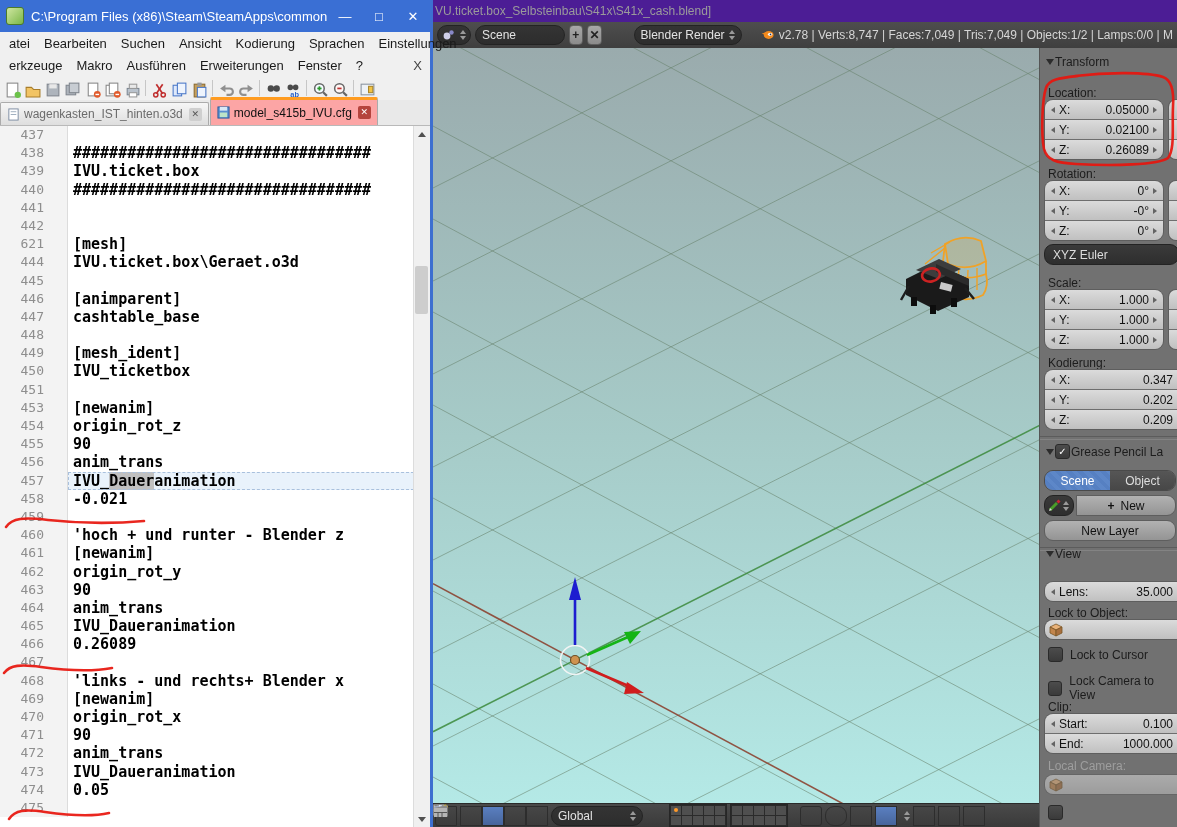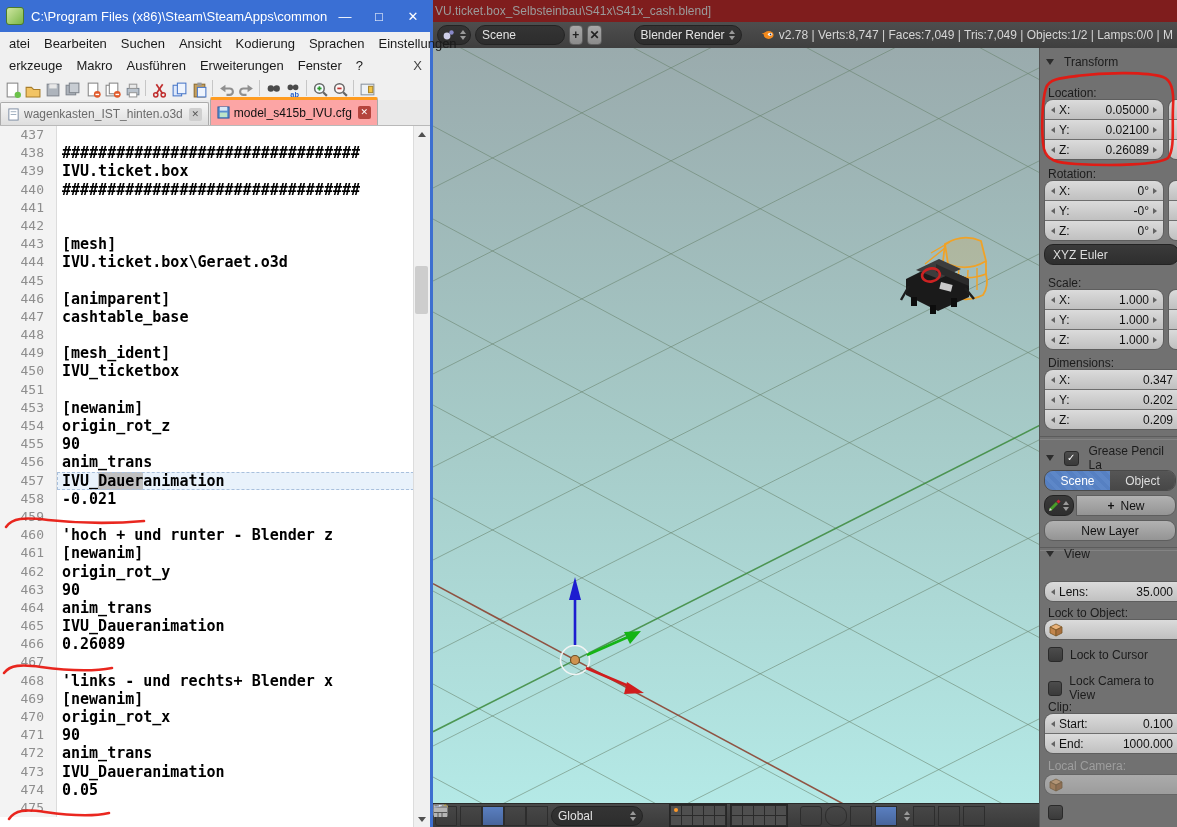--- a/index.html
+++ b/index.html
@@ -28,36 +28,36 @@
        color:#6b6b6b;margin-right:1px;border-radius:2px 2px 0 0;}
   .tab.active{background:#fca5a5;color:#111;height:25px;border-top:3px solid #ff9c21;}
   .tab .ticon{margin-right:4px;display:flex;}
   .tab .tclose{margin-left:6px;width:13px;height:13px;border-radius:2px;font-size:9px;line-height:13px;
        text-align:center;background:#cfcfcf;color:#555;}
   .tab.active .tclose{background:#b5443d;color:#fff;}
   
   #code{position:absolute;top:126px;left:0;right:16px;bottom:0;background:#fff;overflow:hidden;
        font-family:"DejaVu Sans Mono","Liberation Mono",monospace;font-size:15px;font-weight:bold;}
   .crow{display:flex;height:18.2px;line-height:18.2px;white-space:pre;}
-  .crow .num{width:44px;flex:0 0 44px;text-align:right;padding-right:12px;background:#f3f3f3;
+  .crow .num{width:44px;flex:0 0 44px;text-align:right;padding-right:23px;background:#f3f3f3;
        color:#8e8e8e;font-size:13px;font-weight:normal;border-right:1px solid #dcdcdc;}
   .crow .txt{padding-left:5px;color:#000;flex:1;}
   .crow.current .txt{background:#e9f2fb;outline:1px dashed #a9c0dd;outline-offset:-1px;}
   .crow .sel{background:#c0c0c0;}
   
   #npp-scroll{position:absolute;top:126px;right:0;width:16px;bottom:0;background:#f0f0f0;
        border-left:1px solid #dcdcdc;}
   #npp-scroll .arr{position:absolute;left:0;width:16px;height:16px;display:flex;align-items:center;
        justify-content:center;}
   #npp-scroll .tri-up{width:0;height:0;border:4px solid transparent;border-bottom:5px solid #505050;margin-top:-4px;}
   #npp-scroll .tri-dn{width:0;height:0;border:4px solid transparent;border-top:5px solid #505050;margin-bottom:-4px;}
   #npp-thumb{position:absolute;left:1px;top:140px;width:13px;height:48px;background:#cdcdcd;border-radius:2px;}
   
   #blender{position:absolute;left:433px;top:0;right:0;bottom:0;background:#717171;}
-  #bl-title{height:22px;background:#7f1d1d;color:#9b9b9b;font-size:12px;display:flex;
+  #bl-title{height:22px;background:#4c1d95;color:#9b9b9b;font-size:12px;display:flex;
        align-items:center;padding-left:2px;white-space:nowrap;overflow:hidden;}
   #bl-header{height:26px;background:linear-gradient(#4e4e4e,#3f3f3f);border-bottom:1px solid #2b2b2b;
        display:flex;align-items:center;gap:4px;padding:0 4px;color:#ddd;font-size:12px;white-space:nowrap;overflow:hidden;}
   .bdark{background:linear-gradient(#343434,#2d2d2d);border:1px solid #232323;border-radius:10px;
        height:18px;display:flex;align-items:center;color:#e2e2e2;font-size:12px;padding:0 6px;}
   .bsq{background:linear-gradient(#a8a8a8,#8b8b8b);border:1px solid #5f5f5f;border-radius:4px;
        width:18px;height:18px;display:flex;align-items:center;justify-content:center;color:#222;
        font-size:12px;font-weight:bold;}
   .stepper{display:flex;flex-direction:column;justify-content:center;gap:2px;margin-left:4px;}
   .stepper i{display:block;width:0;height:0;border:3px solid transparent;}
@@ -74,21 +74,21 @@
   .fbtn.on{background:linear-gradient(#5a7fc0,#47659c);}
   .layergrid{display:grid;grid-template-columns:repeat(5,10px);grid-template-rows:repeat(2,9px);
       gap:1px;background:#2a2a2a;padding:1px;border:1px solid #262626;}
   .lcell{background:#4f4f4f;position:relative;}
   .lcell.act::after{content:"";position:absolute;left:3px;top:2px;width:4px;height:4px;border-radius:50%;background:#ff9a2a;}
   
   #npanel{position:absolute;right:0;top:48px;width:137px;bottom:0;background:#717171;
       border-left:1px solid #555;color:#161616;font-size:12px;}
   .plabel{position:absolute;left:8px;color:#1c1c1c;}
   .plabel.dim{color:#9e9e9e;}
-  .phdr{position:absolute;left:6px;display:flex;align-items:center;gap:10px;color:#1c1c1c;font-size:12px;}
+  .phdr{position:absolute;left:6px;display:flex;align-items:center;gap:1px;color:#1c1c1c;font-size:12px;}
   .phdr .tri{width:0;height:0;border:4px solid transparent;border-top:6px solid #2c2c2c;margin-top:4px;}
   .fgroup{position:absolute;left:4px;width:118px;border-radius:9px;overflow:hidden;
       border:1px solid #5e5e5e;}
   .fgroup.wide{width:132px;border-radius:9px 0 0 9px;border-right:none;}
   .nfield{display:flex;align-items:center;height:19px;background:linear-gradient(#dbdbdb,#c0c0c0);
       font-size:12px;color:#111;}
   .nfield + .nfield{border-top:1px solid #6e6e6e;}
   .tri-l{width:0;height:0;border:3.5px solid transparent;border-right:4.5px solid #636363;margin-left:3px;}
   .tri-r{width:0;height:0;border:3.5px solid transparent;border-left:4.5px solid #636363;margin-right:3px;}
   .nfield .lab{margin-left:4px;}
@@ -290,21 +290,21 @@
         <span class="tclose">✕</span>
       </div>
     </div>
   <div id="code">
       <div class="crow"><span class="num">437</span><span class="txt"></span></div>
       <div class="crow"><span class="num">438</span><span class="txt">#################################</span></div>
       <div class="crow"><span class="num">439</span><span class="txt">IVU.ticket.box</span></div>
       <div class="crow"><span class="num">440</span><span class="txt">#################################</span></div>
       <div class="crow"><span class="num">441</span><span class="txt"></span></div>
       <div class="crow"><span class="num">442</span><span class="txt"></span></div>
-      <div class="crow"><span class="num">443</span><span class="txt">[mesh]</span></div>
+      <div class="crow"><span class="num">621</span><span class="txt">[mesh]</span></div>
       <div class="crow"><span class="num">444</span><span class="txt">IVU.ticket.box\Geraet.o3d</span></div>
       <div class="crow"><span class="num">445</span><span class="txt"></span></div>
       <div class="crow"><span class="num">446</span><span class="txt">[animparent]</span></div>
       <div class="crow"><span class="num">447</span><span class="txt">cashtable_base</span></div>
       <div class="crow"><span class="num">448</span><span class="txt"></span></div>
       <div class="crow"><span class="num">449</span><span class="txt">[mesh_ident]</span></div>
       <div class="crow"><span class="num">450</span><span class="txt">IVU_ticketbox</span></div>
       <div class="crow"><span class="num">451</span><span class="txt"></span></div>
       <div class="crow"><span class="num">453</span><span class="txt">[newanim]</span></div>
       <div class="crow"><span class="num">454</span><span class="txt">origin_rot_z</span></div>
@@ -646,21 +646,21 @@
           <span class="lab">Z:</span>
           <span class="val">1.000</span>
           <span class="tri-r"></span>
         </div>
       </div>
     <div class="sliver" style="top:241px">
         <div></div>
         <div></div>
         <div></div>
       </div>
-    <span class="plabel" style="top:308px">Dimensions:</span>
+    <span class="plabel" style="top:308px">Kodierung:</span>
     <div class="fgroup wide" style="top:321px" id="dim-fields">
         <div class="nfield">
           <span class="tri-l"></span>
           <span class="lab">X:</span>
           <span class="val">0.347</span>
         </div>
         <div class="nfield">
           <span class="tri-l"></span>
           <span class="lab">Y:</span>
           <span class="val">0.202</span>

